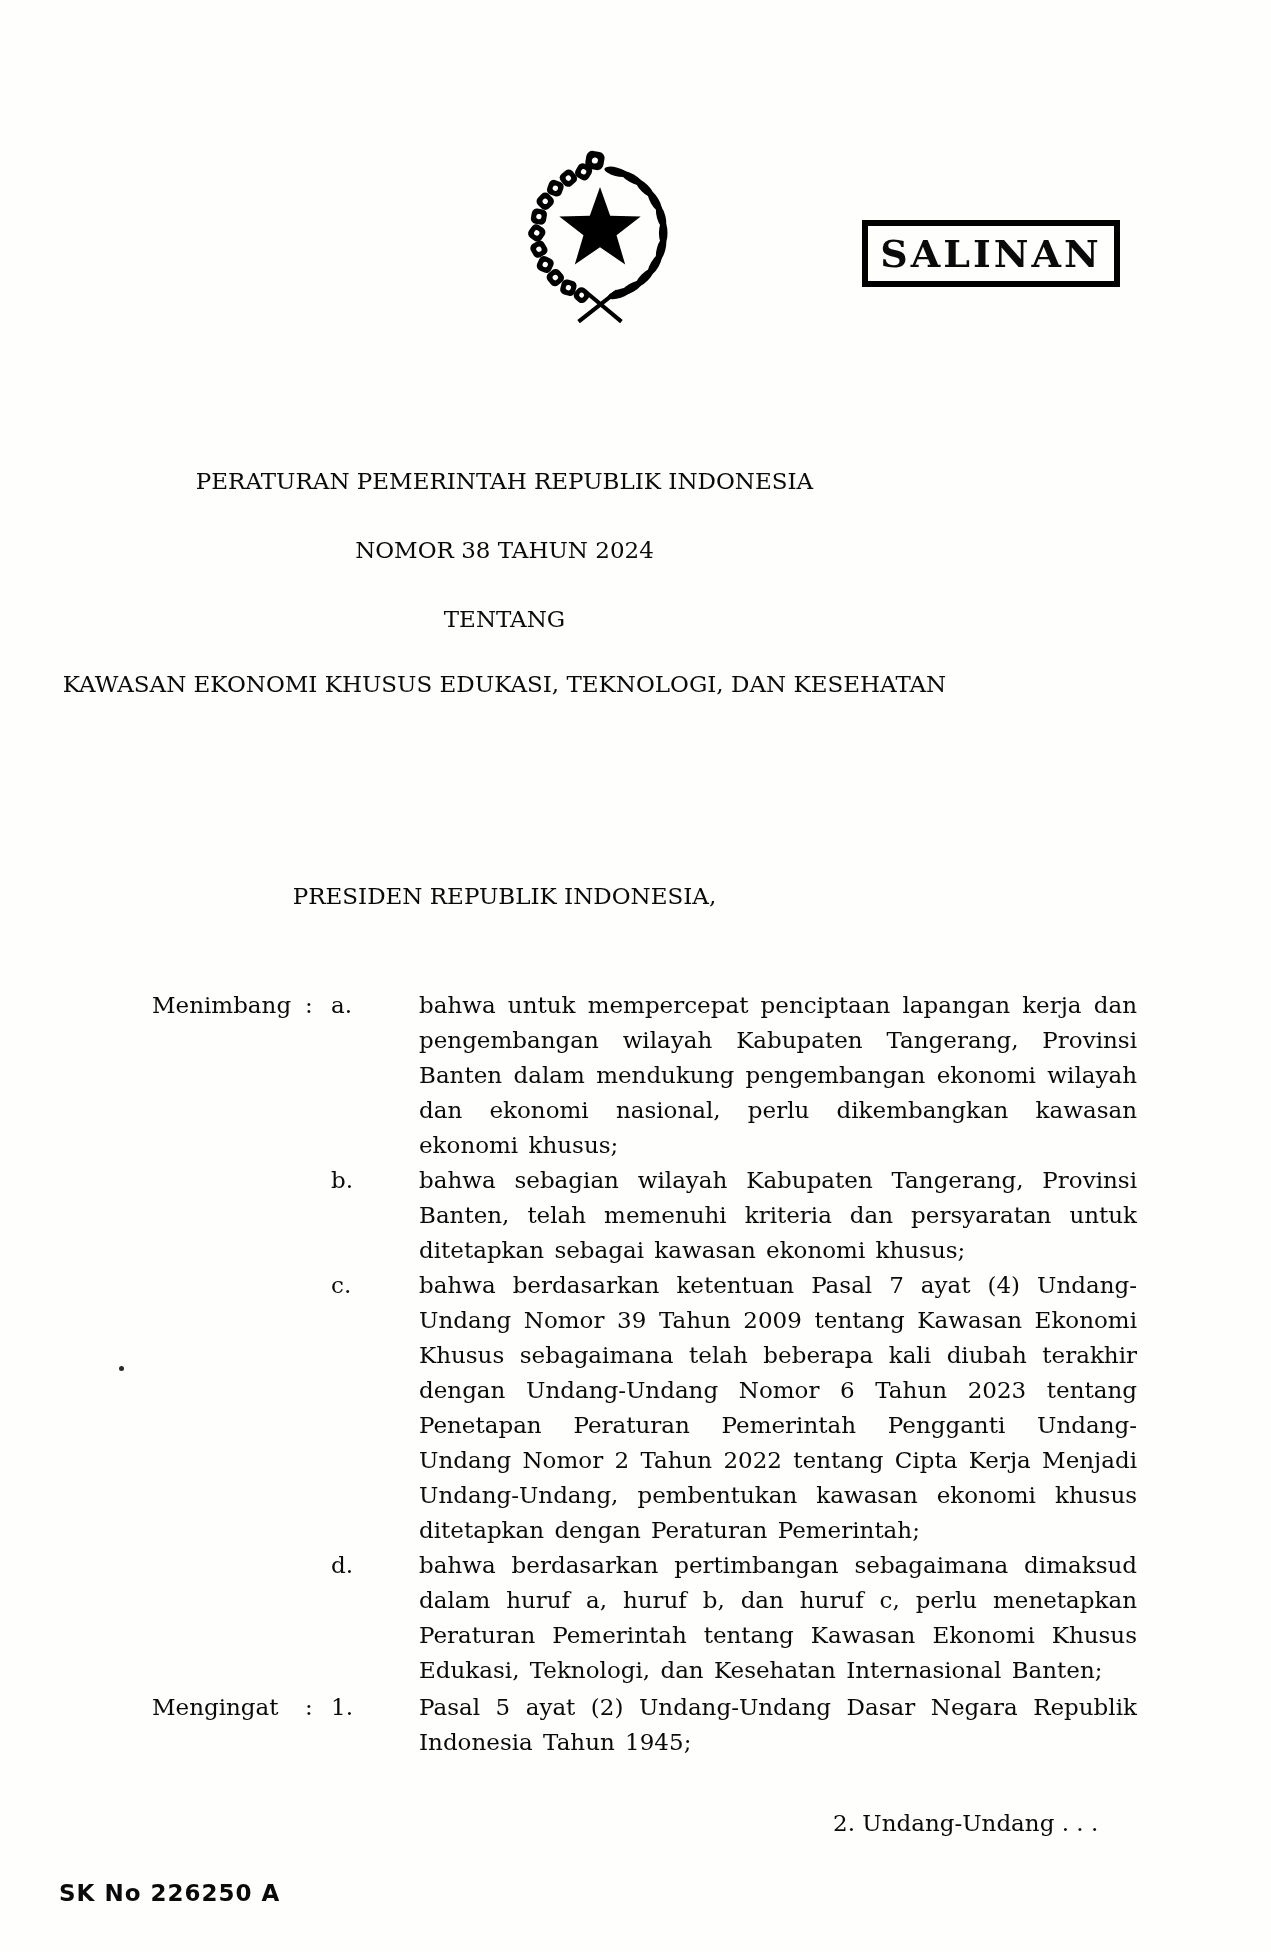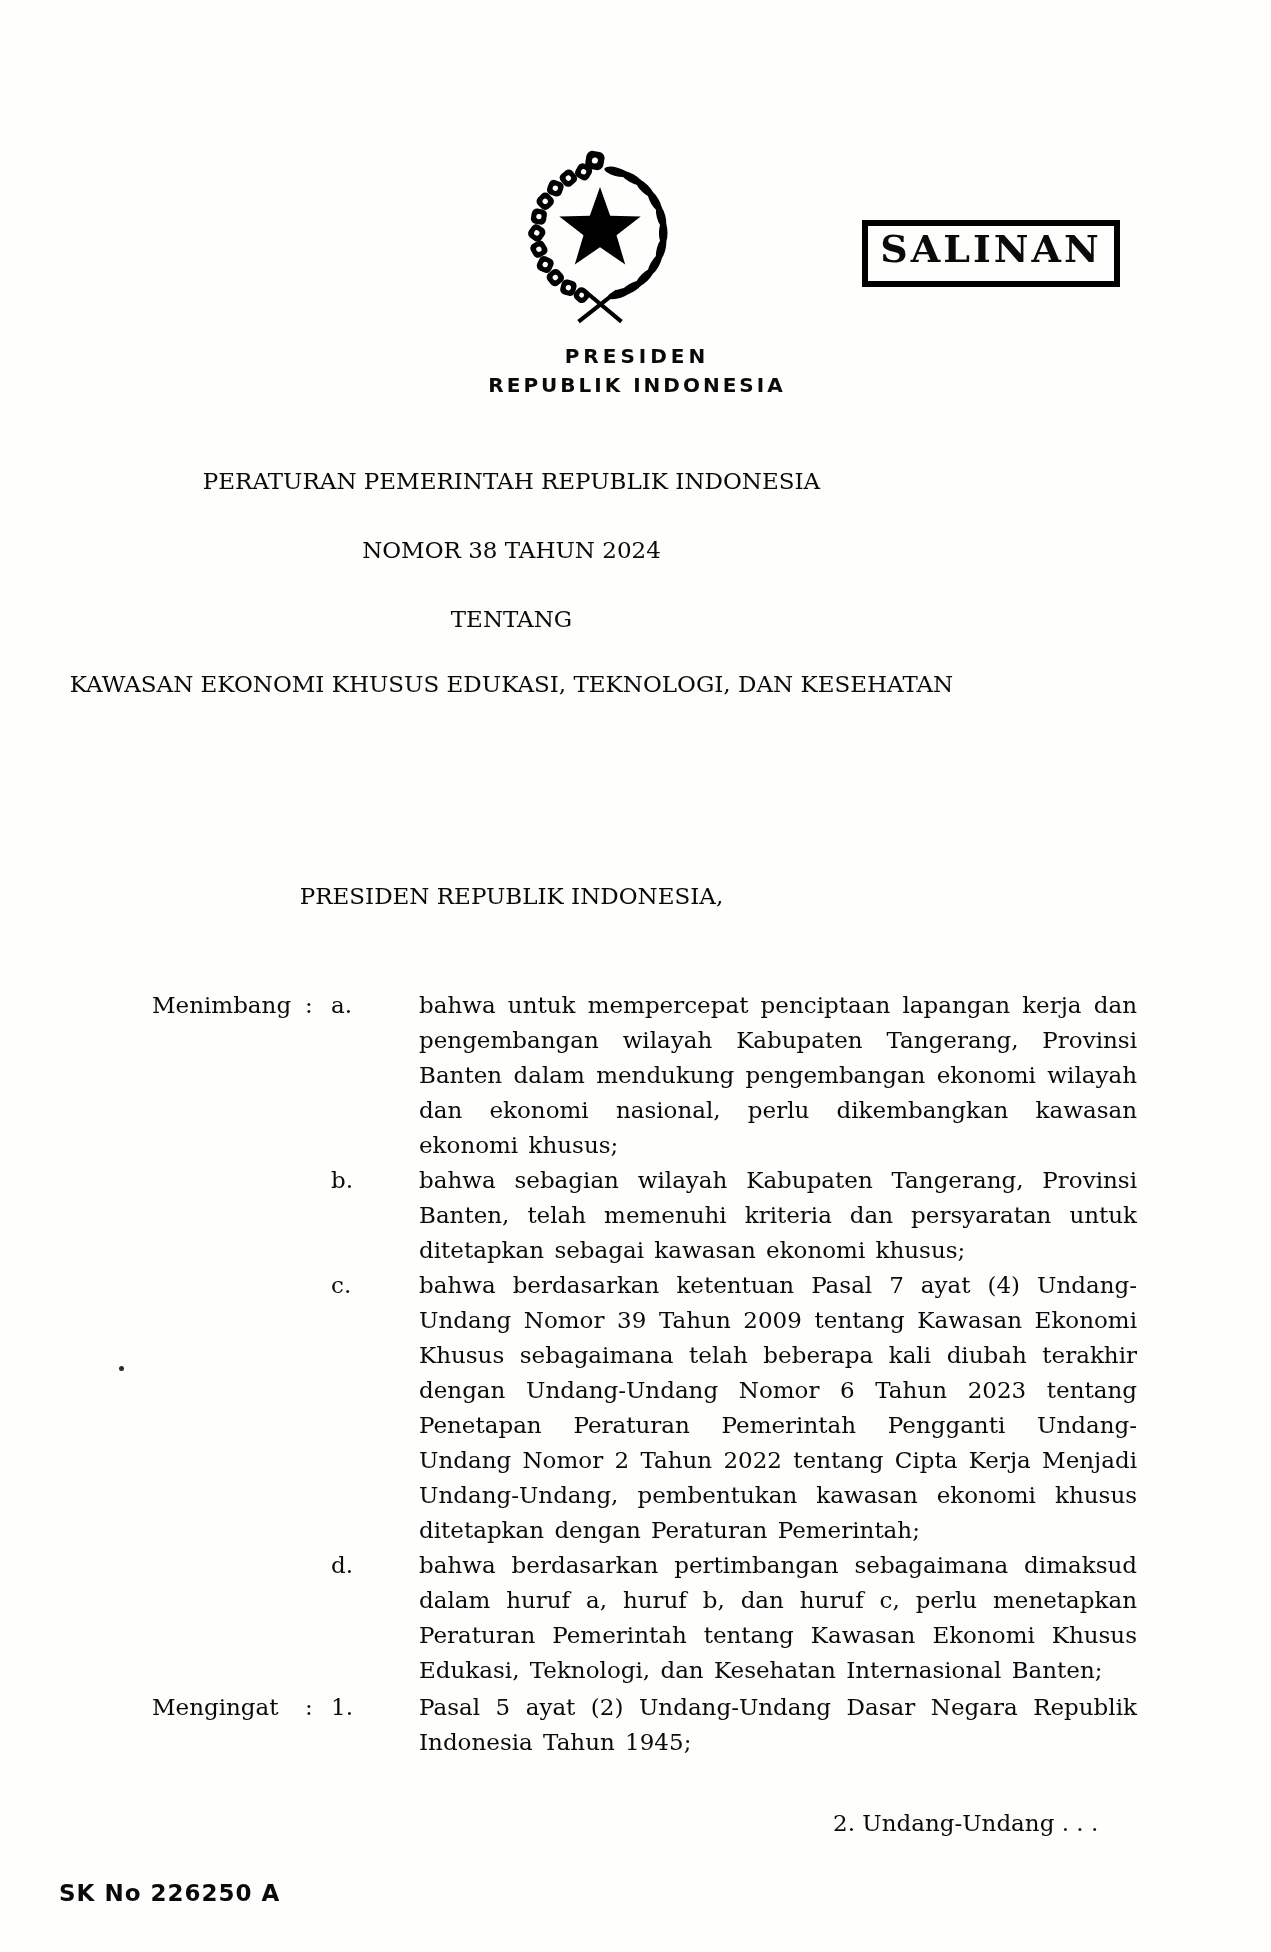--- a/index.html
+++ b/index.html
@@ -17,25 +17,25 @@
     position:absolute; left:437px; top:344px; width:400px;
     text-align:center;
     font-family:"DejaVu Sans", "Liberation Sans", sans-serif;
     font-weight:bold;
   }
   .lh1 { font-size:20px; letter-spacing:4px; }
   .lh2 { font-size:20px; letter-spacing:3px; margin-top:5px; }
   .stamp {
     position:absolute; left:862px; top:220px; width:258px; height:67px;
     border:6px solid #000; box-sizing:border-box;
-    display:flex; justify-content:center;
+    display:flex; align-items:center; justify-content:center;
     font-weight:bold; font-size:38px; letter-spacing:3px;
   }
   .h {
-    position:absolute; left:8px; width:1007px;
+    position:absolute; left:1px; width:1007px;
     text-align:center; font-size:23px; white-space:nowrap;
   }
   .hang {
     position:absolute; left:143px;
     display:flex; align-items:flex-start;
     font-size:23px; line-height:35px;margin-left:9px;
   }
   .hlabel { width:153px; flex:0 0 153px; }
   .hcolon { width:26px; flex:0 0 26px; }
   .hitems { width:806px; display:flex; flex-direction:column; }
@@ -121,24 +121,20 @@
         </g>
       <g transform="translate(57,156) rotate(40)">
           <rect x="-7" y="-7" width="14" height="14" rx="5"></rect>
           <circle r="2.4" fill="#fefefd"></circle>
         </g>
 
       <path d="M60 152 L96 182 M92 152 L54 182" stroke="#000" stroke-width="4" fill="none"></path>
     </g>
   </svg>
 
-  <div class="letterhead">
-    <div class="lh1">PRESIDEN</div>
-    <div class="lh2">REPUBLIK INDONESIA</div>
-  </div>
 
   <div class="stamp">
     <span>SALINAN</span>
   </div>
 
   <div class="h" style="top:468px">PERATURAN PEMERINTAH REPUBLIK INDONESIA</div>
   <div class="h" style="top:537px">NOMOR 38 TAHUN 2024</div>
   <div class="h" style="top:606px">TENTANG</div>
   <div class="h" style="top:671px">KAWASAN EKONOMI KHUSUS EDUKASI, TEKNOLOGI, DAN KESEHATAN</div>
   <div class="h" style="top:883px">PRESIDEN REPUBLIK INDONESIA,</div>

